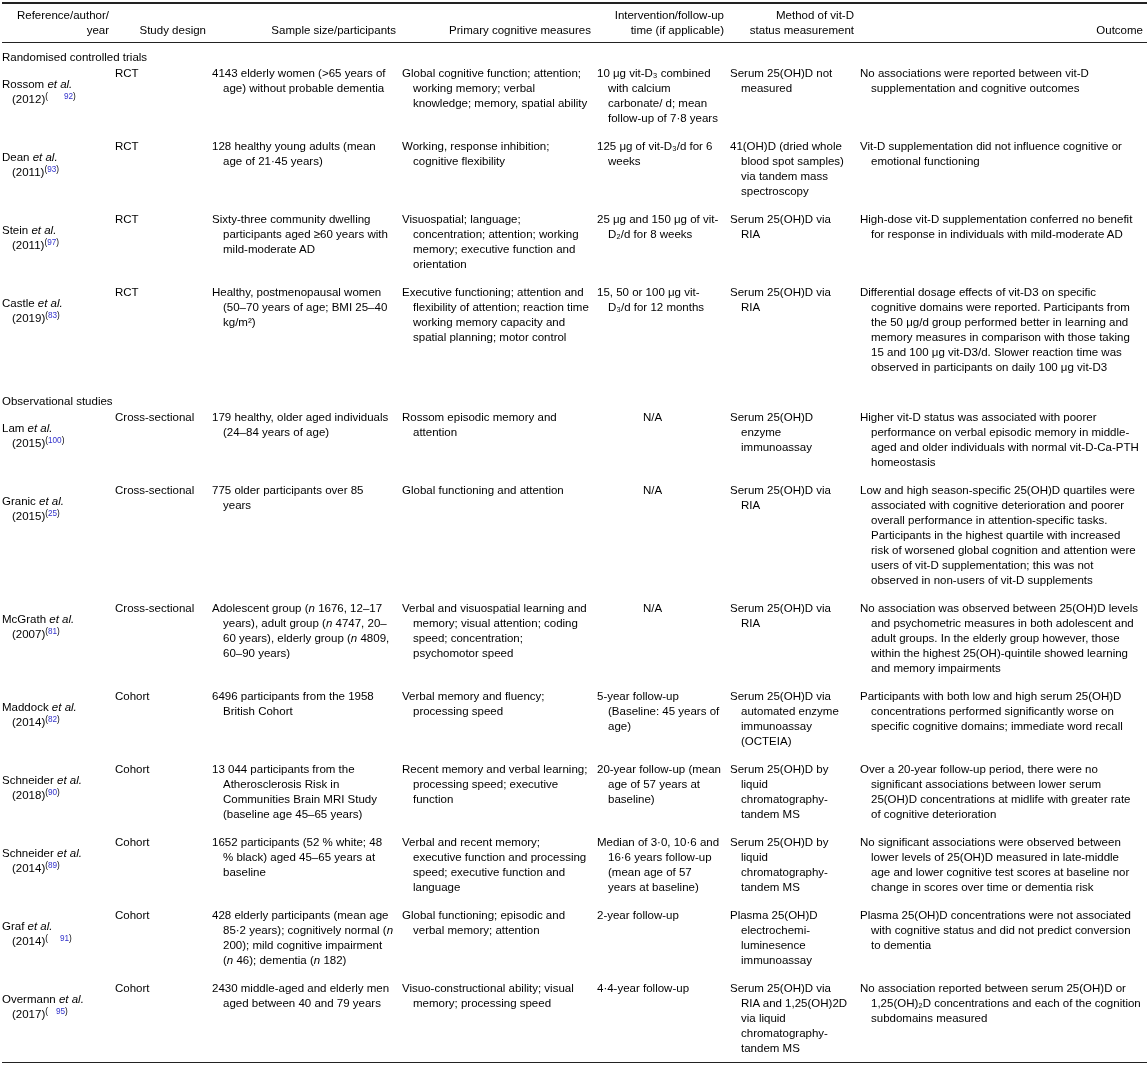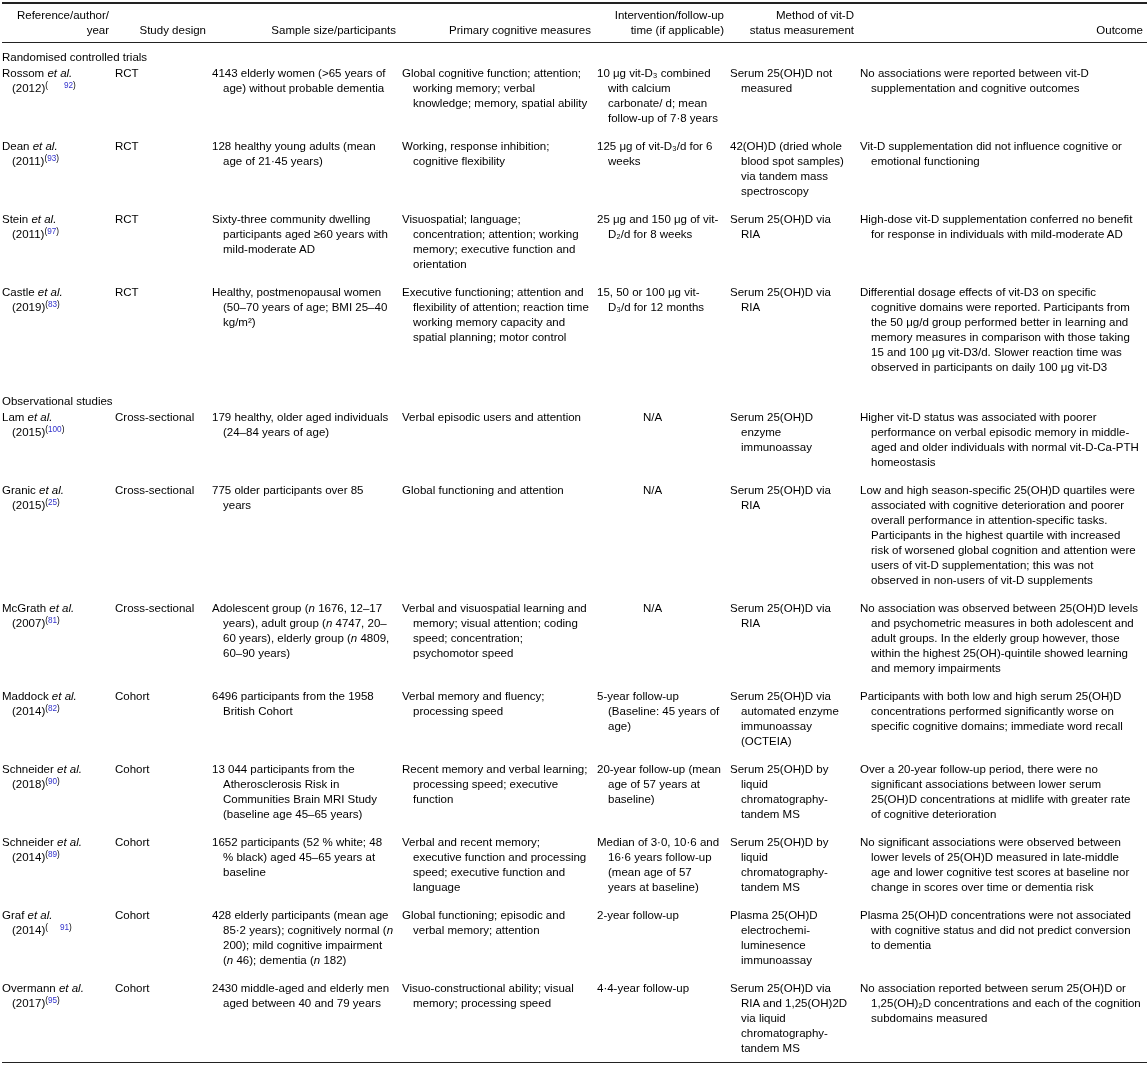--- a/index.html
+++ b/index.html
@@ -12,21 +12,21 @@
   table{border-collapse:collapse;table-layout:fixed;width:1143px;margin:2px 2px 0 2px;
         border-top:2px solid var(--rule,#222);border-bottom:1.5px solid var(--rule,#222);}
   th{font-weight:normal;text-align:right;vertical-align:bottom;
      padding:4px 6px 4px 0;white-space:pre-line;
      border-bottom:1.5px solid var(--rule,#222);}
   td{vertical-align:top;padding:0 8px 13px 0;}
   td.section{padding:6px 0 1px 0;}
   tr.first-after-head td{padding-top:7px;}
   .hang{padding-left:11px;text-indent:-11px;}
   .hang.center{padding-left:0;text-indent:0;text-align:center;padding-right:14px;}
-  .refline{white-space:nowrap;}
+  .refline{white-space:nowrap;margin-top:11px;}
   .yearline{padding-left:10px;white-space:nowrap;}
   sup.cit{font-size:8.2px;line-height:0;vertical-align:4px;letter-spacing:0;}
   sup.cit .cite{cursor:pointer;}
   tr:last-child td{padding-bottom:6px;}
 </style>
 </head>
 <body style="background: rgb(255, 255, 255); color: rgb(0, 0, 0);">
 
 <table>
   <colgroup>
@@ -91,21 +91,21 @@
         <td>
           <div class="hang">128 healthy young adults (mean age of 21·45 years)</div>
         </td>
         <td>
           <div class="hang">Working, response inhibition; cognitive flexibility</div>
         </td>
         <td>
           <div class="hang">125 μg of vit-D₃/d for 6 weeks</div>
         </td>
         <td>
-          <div class="hang">42(OH)D (dried whole blood spot samples) via tandem mass spectroscopy</div>
+          <div class="hang">41(OH)D (dried whole blood spot samples) via tandem mass spectroscopy</div>
         </td>
         <td>
           <div class="hang">Vit-D supplementation did not influence cognitive or emotional functioning</div>
         </td>
       </tr>
       <tr>
         <td>
           <div class="refline">Stein <i>et al.</i></div>
           <div class="yearline">(2011)<sup class="cit">(<span class="cite" style="color: rgb(51, 51, 204);">97</span>)</sup></div>
         </td>
@@ -160,21 +160,21 @@
           <div class="refline">Lam <i>et al.</i></div>
           <div class="yearline">(2015)<sup class="cit">(<span class="cite" style="color: rgb(51, 51, 204);">100</span>)</sup></div>
         </td>
         <td>
           <div class="hang">Cross-sectional</div>
         </td>
         <td>
           <div class="hang">179 healthy, older aged individuals (24–84 years of age)</div>
         </td>
         <td>
-          <div class="hang">Verbal episodic users and attention</div>
+          <div class="hang">Rossom episodic memory and attention</div>
         </td>
         <td>
           <div class="hang center">N/A</div>
         </td>
         <td>
           <div class="hang">Serum 25(OH)D enzyme immunoassay</div>
         </td>
         <td>
           <div class="hang">Higher vit-D status was associated with poorer performance on verbal episodic memory in middle-aged and older individuals with normal vit-D-Ca-PTH homeostasis</div>
         </td>
@@ -319,21 +319,21 @@
         <td>
           <div class="hang">Plasma 25(OH)D electrochemi-luminesence immunoassay</div>
         </td>
         <td>
           <div class="hang">Plasma 25(OH)D concentrations were not associated with cognitive status and did not predict conversion to dementia</div>
         </td>
       </tr>
       <tr>
         <td>
           <div class="refline">Overmann <i>et al.</i></div>
-          <div class="yearline">(2017)<sup class="cit">(<span class="cite" style="color: rgb(51, 51, 204);">95</span>)</sup></div>
+          <div class="yearline">(2017)<sup class="cit">(<span class="cite" style="color: rgb(51, 51, 204); margin-left: 8px;">95</span>)</sup></div>
         </td>
         <td>
           <div class="hang">Cohort</div>
         </td>
         <td>
           <div class="hang">2430 middle-aged and elderly men aged between 40 and 79 years</div>
         </td>
         <td>
           <div class="hang">Visuo-constructional ability; visual memory; processing speed</div>
         </td>

